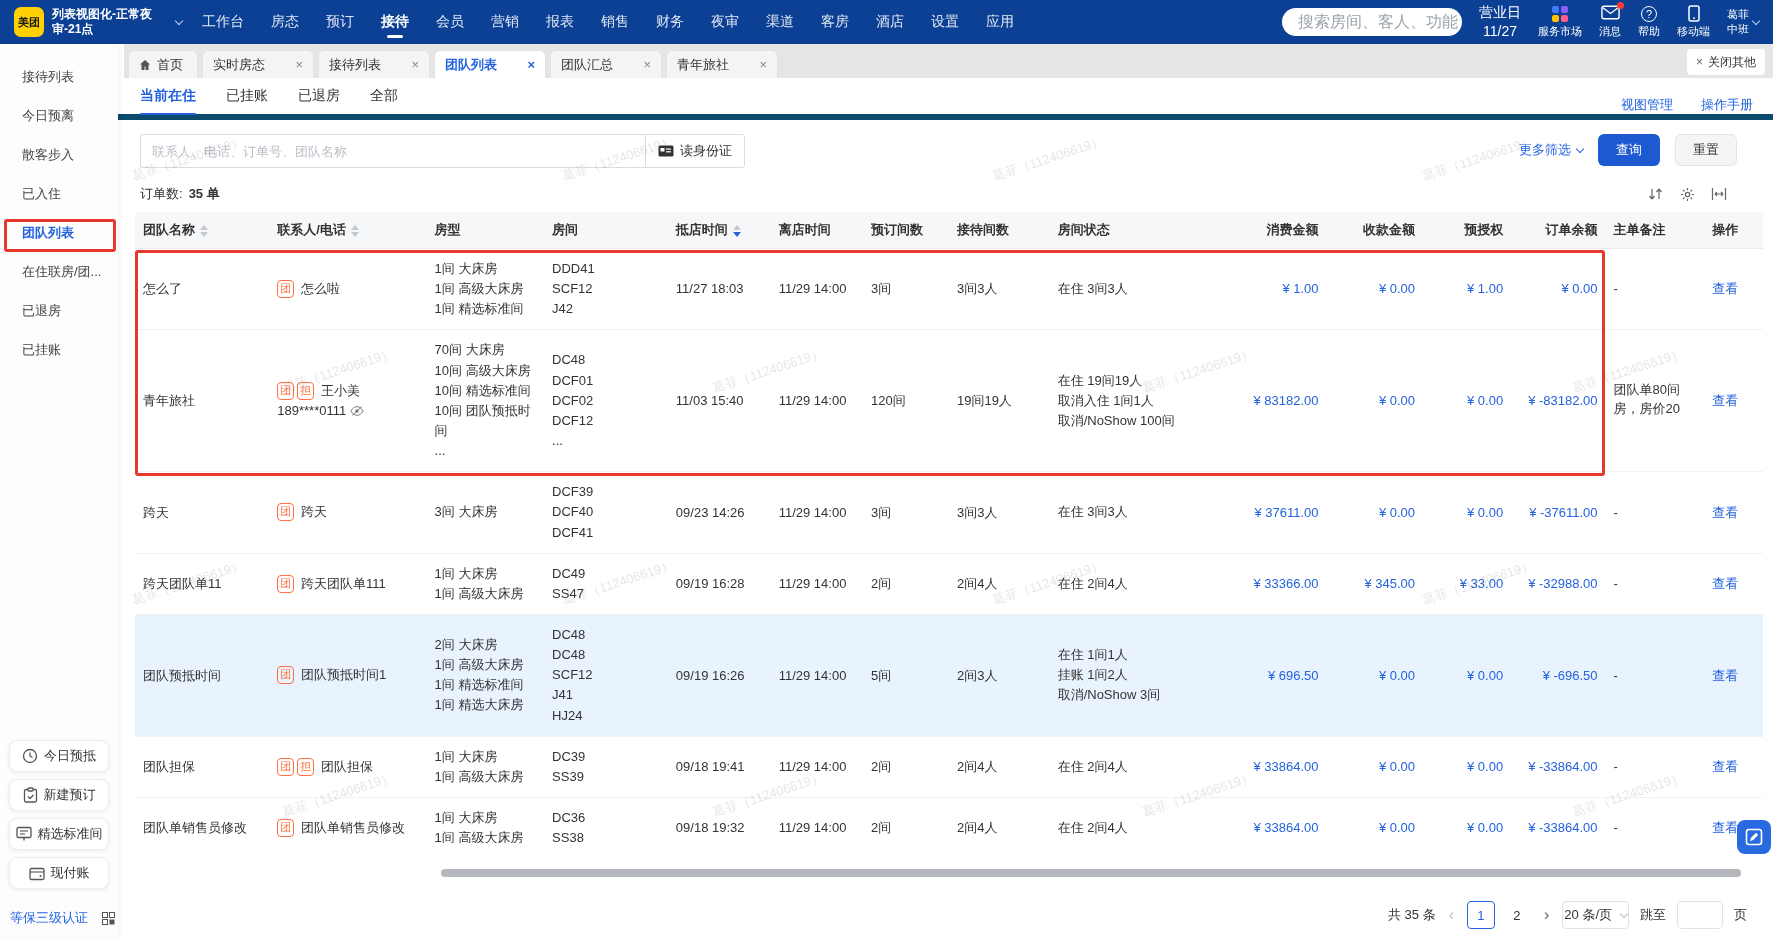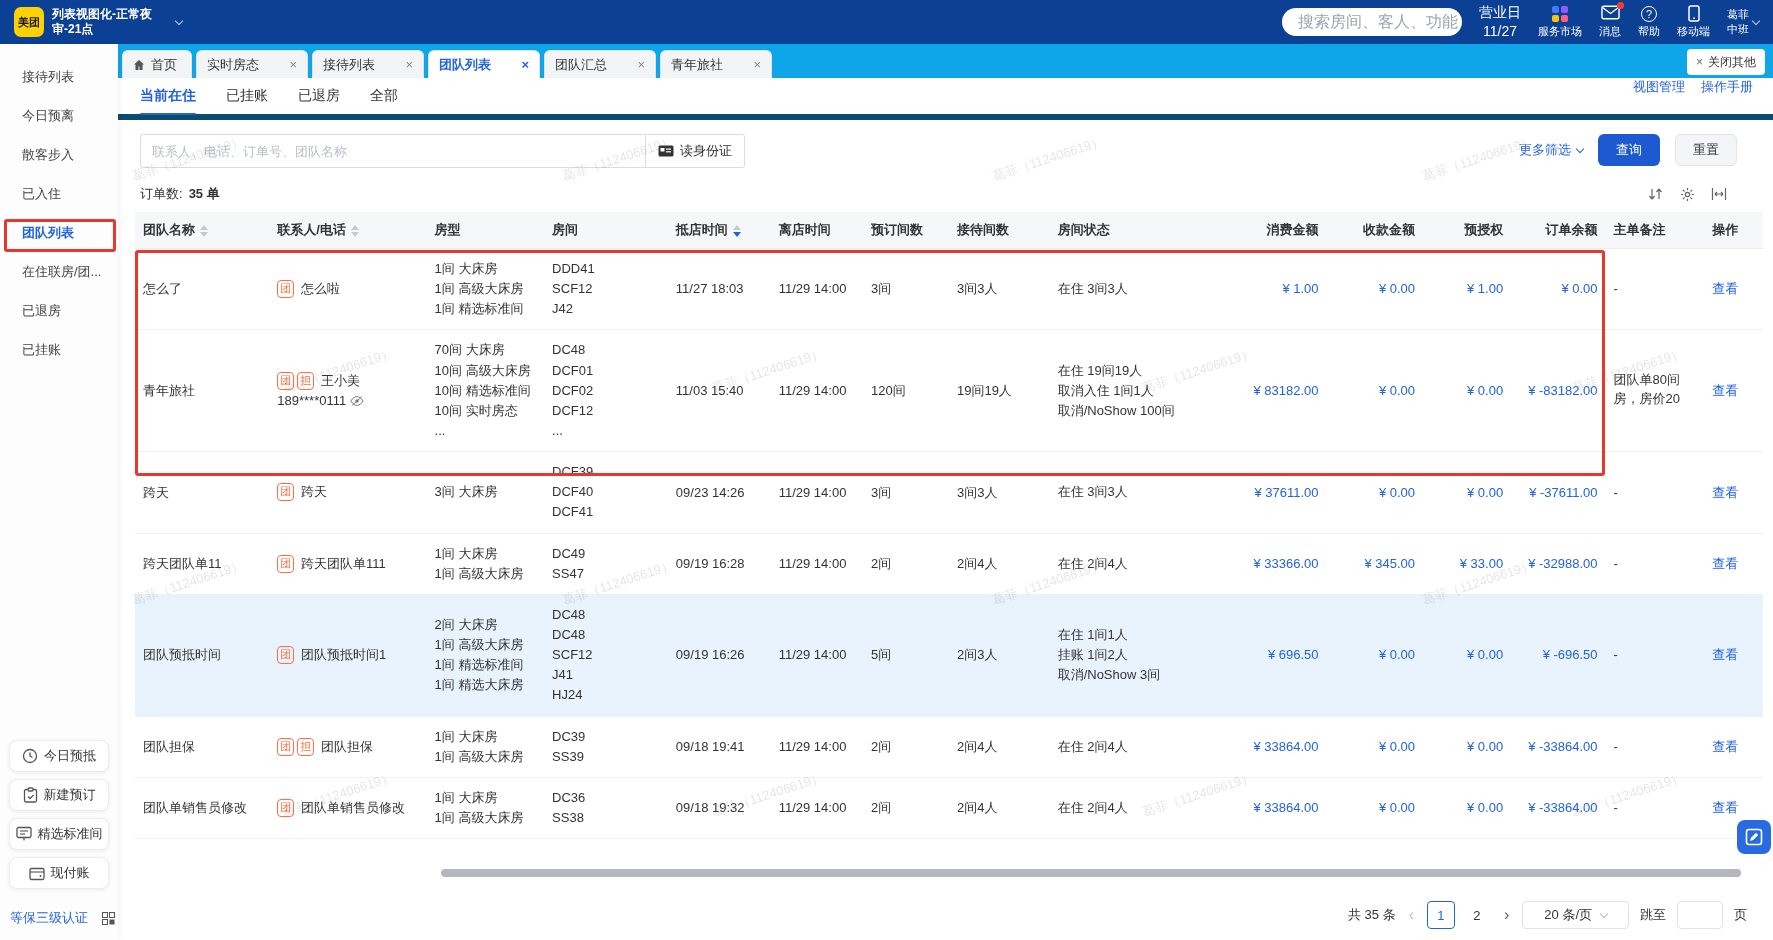--- a/index.html
+++ b/index.html
@@ -31,21 +31,21 @@
   .sm-grid { display:grid; grid-template-columns:7px 7px; grid-template-rows:7px 7px; gap:2px; }
   .sm-grid i { border-radius:2px; }
   .msg-wrap { position:relative; }
   .red-dot { position:absolute; right:-4px; top:-3px; width:7px; height:7px; border-radius:50%; background:#ff3b30; }
   .help-circle { width:16px; height:16px; border:1.5px solid #fff; border-radius:50%; font-size:11px; display:flex; align-items:center; justify-content:center; color:#fff; }
   .user-block { display:flex; align-items:center; gap:4px; color:#fff; }
   .user-lines { font-size:11px; line-height:1.35; text-align:center; }
   .user-chev { color:#bcd0f2; margin-top:-2px; }
 
   
-  .tabstrip { position:absolute; left:118px; top:44px; right:0; height:34px; background:#0ea5e9; display:flex; align-items:flex-end; padding:0 8px 0 4px; gap:4px; z-index:10; }
+  .tabstrip { position:absolute; left:124px; top:44px; right:0; height:34px; background:#e5e5e5; display:flex; align-items:flex-end; padding:0 8px 0 4px; gap:4px; z-index:10; }
   .wtab { height:28px; display:flex; align-items:center; gap:14px; padding:0 10px; background:#f3f4f6; border:1px solid #e0e3e7; border-bottom:none; border-radius:6px 6px 0 0; font-size:13px; color:#333; cursor:pointer; min-width:112px; }
   .wtab.home { min-width:70px; gap:6px; }
   .wtab.active { background:#fff; color:#2363de; font-weight:bold; }
   .wtab .x { margin-left:auto; color:#888; font-size:13px; }
   .wtab.active .x { color:#2363de; }
   .close-others { margin-left:auto; height:26px; margin-bottom:3px; background:#fff; border-radius:4px; display:flex; align-items:center; gap:5px; padding:0 9px; font-size:12px; color:#333; cursor:pointer; }
   .close-others .x { color:#666; }
 
   
   .sidebar { position:absolute; left:0; top:44px; width:118px; bottom:0; background:#fdfdfd; box-shadow:2px 0 6px rgba(0,0,0,.05); z-index:11; }
@@ -55,21 +55,21 @@
   .quick { position:absolute; left:0; right:0; bottom:44px; }
   .quick-btn { width:100px; height:32px; margin:7px auto; background:#fff; border:1px solid #ecedf0; border-radius:8px; box-shadow:0 1px 4px rgba(0,0,0,.07); display:flex; align-items:center; justify-content:center; gap:6px; font-size:13px; color:#333; cursor:pointer; }
   .cert { position:absolute; left:10px; bottom:13px; display:flex; align-items:center; gap:14px; color:#2363de; font-size:13px; cursor:pointer; }
 
   
   .main { position:absolute; left:118px; top:78px; right:0; bottom:0; background:#fff; }
   .view-tabs { display:flex; align-items:stretch; height:42px; padding-left:22px; border-bottom:6px solid #0c4a6e; font-size:14px; }
   .view-tab { display:flex; align-items:center; margin-right:30px; position:relative; color:#333; cursor:pointer; }
   .view-tab.active { color:#2363de; font-weight:bold; }
   .view-tab.active::after { content:""; position:absolute; left:0; right:0; bottom:-1px; height:2px; background:#2363de; border-radius:1px; }
-  .view-links { margin-left:auto; display:flex; align-items:flex-start; gap:16px; padding-right:20px; font-size:13px; color:#2363de; }
+  .view-links { margin-left:auto; display:flex; align-items:flex-end; gap:28px; padding-right:20px; font-size:13px; color:#2363de; }
   .view-links span { cursor:pointer; }
 
   .filter-row { display:flex; align-items:flex-start; margin:14px 20px 0 22px; }
   .search-input { width:505px; height:34px; border:1px solid #d9dce1; border-right:none; border-radius:3px 0 0 3px; display:flex; align-items:center; padding:0 2px; }
   .search-input input { border:none; outline:none; width:100%; font-size:13px; padding:0 9px; color:#333; }
   .search-input input::placeholder { color:#b9bfc7; }
   .read-id-btn { height:34px; border:1px solid #d9dce1; border-radius:0 3px 3px 0; display:flex; align-items:center; gap:6px; padding:0 12px; font-size:13px; color:#333; background:#fff; cursor:pointer; }
   .filter-right { margin-left:auto; display:flex; align-items:center; gap:15px; padding-right:16px; }
   .more-filters { color:#2363de; font-size:13px; display:flex; align-items:center; gap:6px; cursor:pointer; }
   .mf-chev { margin-top:-3px; }
@@ -99,21 +99,21 @@
   .c-up { width:0; height:0; border-left:4px solid transparent; border-right:4px solid transparent; border-bottom:5px solid #c6c9cd; }
   .c-dn { width:0; height:0; border-left:4px solid transparent; border-right:4px solid transparent; border-top:5px solid #c6c9cd; }
   .c-dn.active { border-top-color:#2363de; }
 
   
   .pagination { position:absolute; right:26px; bottom:11px; display:flex; align-items:center; gap:11px; font-size:13px; color:#333; background:#fff; z-index:32; }
   .pg-total { color:#333; }
   .pg-arrow { color:#bfc3c8; font-size:16px; cursor:pointer; padding:0 2px; }
   .pg-num { min-width:28px; height:28px; display:flex; align-items:center; justify-content:center; border-radius:4px; cursor:pointer; }
   .pg-num.active { border:1px solid #2363de; color:#2363de; }
-  .pg-size { height:28px; border:1px solid #dfe2e6; border-radius:4px; padding:0 21px; display:flex; align-items:center; gap:9px; color:#333; cursor:pointer; }
+  .pg-size { height:28px; border:1px solid #dfe2e6; border-radius:4px; padding:0 1px; display:flex; align-items:center; gap:9px; color:#333; cursor:pointer; }
   .pg-size .chev { color:#b9bec5; margin-top:-3px; }
   .pg-jump-input { width:46px; height:28px; border:1px solid #dfe2e6; border-radius:4px; outline:none; padding:0 6px; font-size:13px; }
 
   
   .anno { position:absolute; border:3px solid #e8372c; z-index:50; pointer-events:none; border-radius:3px; }
   .anno-sidebar { left:4px; top:219px; width:112px; height:33px; }
   .anno-table { left:135px; top:250px; width:1470px; height:226px; }
   .hscroll { position:absolute; left:441px; top:869px; width:1300px; height:8px; background:#b4b7bb; border-radius:4px; z-index:40; cursor:pointer; }
   .float-btn { position:absolute; right:2px; top:820px; width:34px; height:34px; background:#2a6ae0; border-radius:8px; display:flex; align-items:center; justify-content:center; z-index:45; cursor:pointer; }
 </style>
@@ -140,20 +140,37 @@
       <div class="wm" style="left: 1140px; top: 786px;">葛菲（112406619）</div>
       <div class="wm" style="left: 1570px; top: 786px;">葛菲（112406619）</div>
     </div>
 
   <header class="topbar">
     <div class="logo">美团</div>
     <div class="hotel-wrap">
       <div class="hotel">列表视图化-正常夜审-21点</div>
       <span class="chev hotel-chev"></span>
     </div>
+    <nav class="topnav" id="topnav">
+        <div class="nav-item">工作台</div>
+        <div class="nav-item">房态</div>
+        <div class="nav-item">预订</div>
+        <div class="nav-item active">接待</div>
+        <div class="nav-item">会员</div>
+        <div class="nav-item">营销</div>
+        <div class="nav-item">报表</div>
+        <div class="nav-item">销售</div>
+        <div class="nav-item">财务</div>
+        <div class="nav-item">夜审</div>
+        <div class="nav-item">渠道</div>
+        <div class="nav-item">客房</div>
+        <div class="nav-item">酒店</div>
+        <div class="nav-item">设置</div>
+        <div class="nav-item">应用</div>
+      </nav>
     <div class="topbar-right">
       <div class="search-pill">
         <svg width="14" height="14" viewBox="0 0 14 14">
             <circle cx="6" cy="6" r="4.5" fill="none" stroke="#98a1ab" stroke-width="1.4"></circle>
             <line x1="9.5" y1="9.5" x2="13" y2="13" stroke="#98a1ab" stroke-width="1.4"></line>
           </svg>
         <input type="text" placeholder="搜索房间、客人、功能" style="">
       </div>
       <div class="bizday">
         <div>营业日</div>
@@ -449,21 +466,21 @@
                       <circle cx="8" cy="6" r="2" fill="#777"></circle>
                       <line x1="2.5" y1="11" x2="13.5" y2="1" stroke="#777" stroke-width="1.1"></line>
                     </svg>
                   </span>
                 </div>
               </td>
               <td>
                 <div class="cell-line">70间 大床房</div>
                 <div class="cell-line">10间 高级大床房</div>
                 <div class="cell-line">10间 精选标准间</div>
-                <div class="cell-line">10间 实时房态</div>
+                <div class="cell-line">10间 团队预抵时间</div>
                 <div class="cell-line">...</div>
               </td>
               <td>
                 <div class="cell-line">DC48</div>
                 <div class="cell-line">DCF01</div>
                 <div class="cell-line">DCF02</div>
                 <div class="cell-line">DCF12</div>
                 <div class="cell-line">...</div>
               </td>
               <td>11/03 15:40</td>

